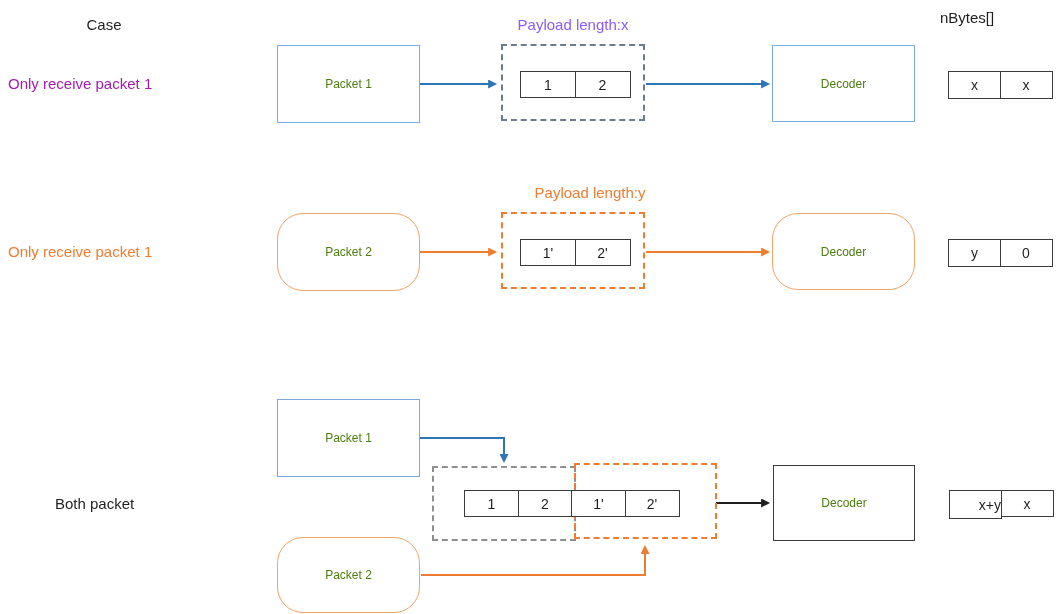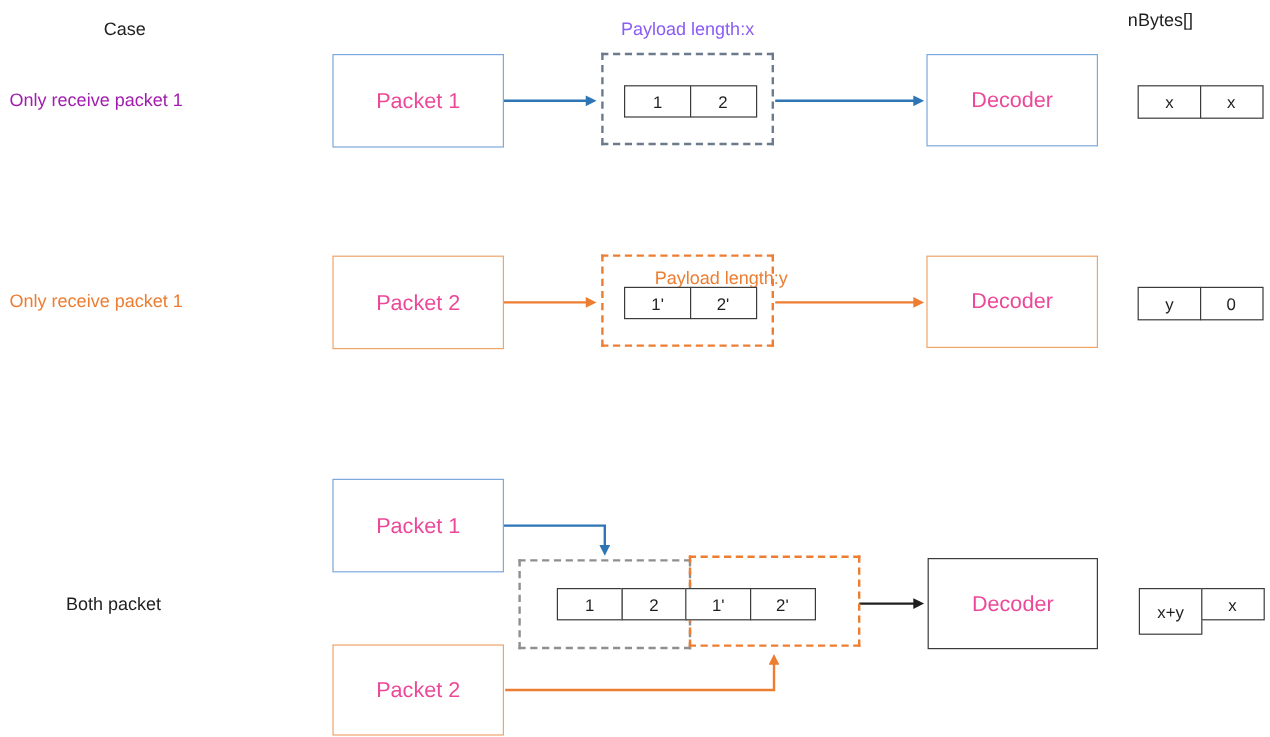--- a/index.html
+++ b/index.html
@@ -14,24 +14,24 @@
   .wires{position:absolute;left:0;top:0;width:1058px;height:614px;pointer-events:none;}
   .label{position:absolute;font-size:15px;white-space:nowrap;}
   .label.center{text-align:center;}
   .blue-text{color:#a21caf;}
   .lightblue-text{color:#8b5cf6;}
   .orange-text{color:#ED7D31;}
   .box{
     position:absolute;background:#ffffff;
     border:1px solid #7CA9DB;
     display:flex;align-items:center;justify-content:center;
-    font-size:18px;color:#ec4899;box-sizing:border-box;
+    font-size:12px;color:#4d7c0f;box-sizing:border-box;
   }
   .box.blue{border-color:#7CA9DB;}
-  .box.orange{border-color:#F0A469;}
+  .box.orange{border-color:#F0A469;border-radius:26px;}
   .box.black{border:1.5px solid #3b3b3b;}
   .dashed{position:absolute;border:2px dashed;box-sizing:border-box;background:transparent;}
   .dashed.slate{border-color:#6b7b8c;}
   .dashed.gray{border-color:#8f8f8f;}
   .dashed.orange{border-color:#ED7D31;}
   .cellrow{position:absolute;display:flex;}
   .cell{
     height:27px;border:1.5px solid #3b3b3b;background:#ffffff;
     display:flex;align-items:center;justify-content:center;
     font-size:14px;color:#1f1f1f;box-sizing:border-box;
@@ -93,21 +93,21 @@
 
   <div class="cellrow" style="left:948px;top:71px;">
     <div class="cell w53">
         <span>x</span>
       </div>
     <div class="cell w53">
         <span>x</span>
       </div>
   </div>
 
-  <div class="label center orange-text" style="left:528px;top:184px;width:146px;margin-top:40px;">Payload length:y</div>
+  <div class="label center orange-text" style="left:517px;top:184px;width:146px;">Payload length:y</div>
   <div class="label orange-text" style="left:8px;top:243px;">Only receive packet 1</div>
 
   <div class="box orange" style="left:277px;top:213px;width:143px;height:78px;">
     <span>Packet 2</span>
   </div>
 
   <div class="dashed orange" style="left:501px;top:212px;width:144px;height:77px;"></div>
   <div class="cellrow" style="left:520px;top:239px;">
     <div class="cell w56">
         <span>1'</span>
@@ -156,21 +156,21 @@
     <div class="cell w55">
         <span>2'</span>
       </div>
   </div>
 
   <div class="box black" style="left:773px;top:465px;width:142px;height:76px;">
     <span>Decoder</span>
   </div>
 
   <div class="cellrow" style="left:949px;top:490px;">
-    <div class="cell w53" style="height:39px;">
+    <div class="cell w53" style="height:29px;justify-content:flex-end;">
         <span>x+y</span>
       </div>
     <div class="cell w53" style="height:27px;">
         <span>x</span>
       </div>
   </div>
 
 </div>
 
 </body></html>

